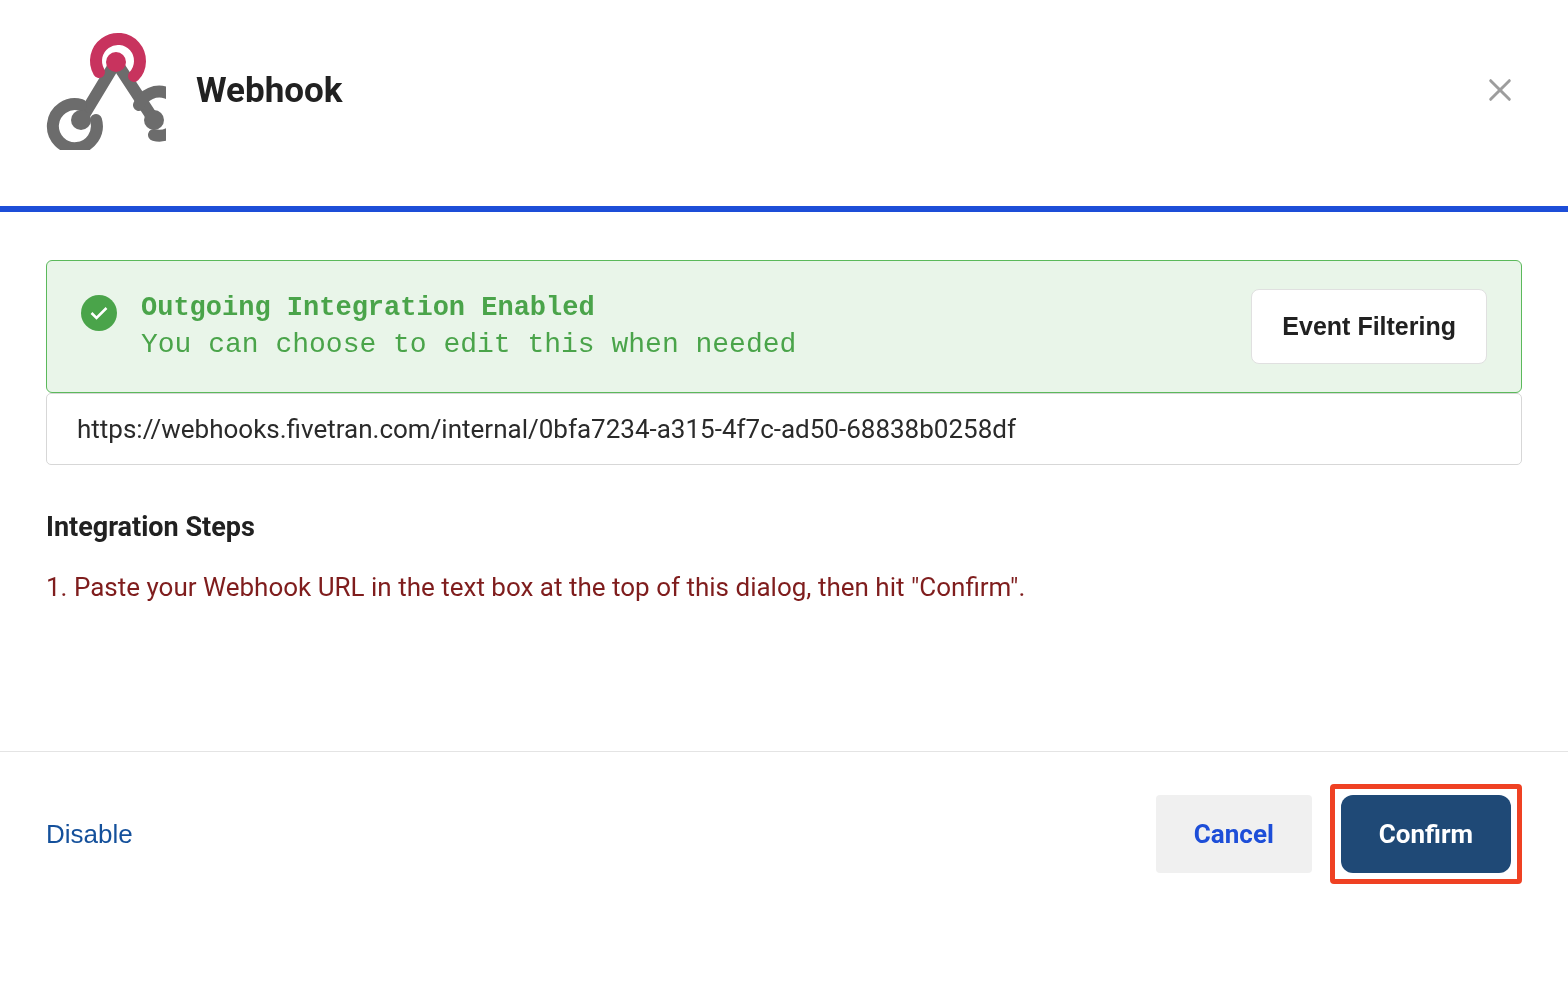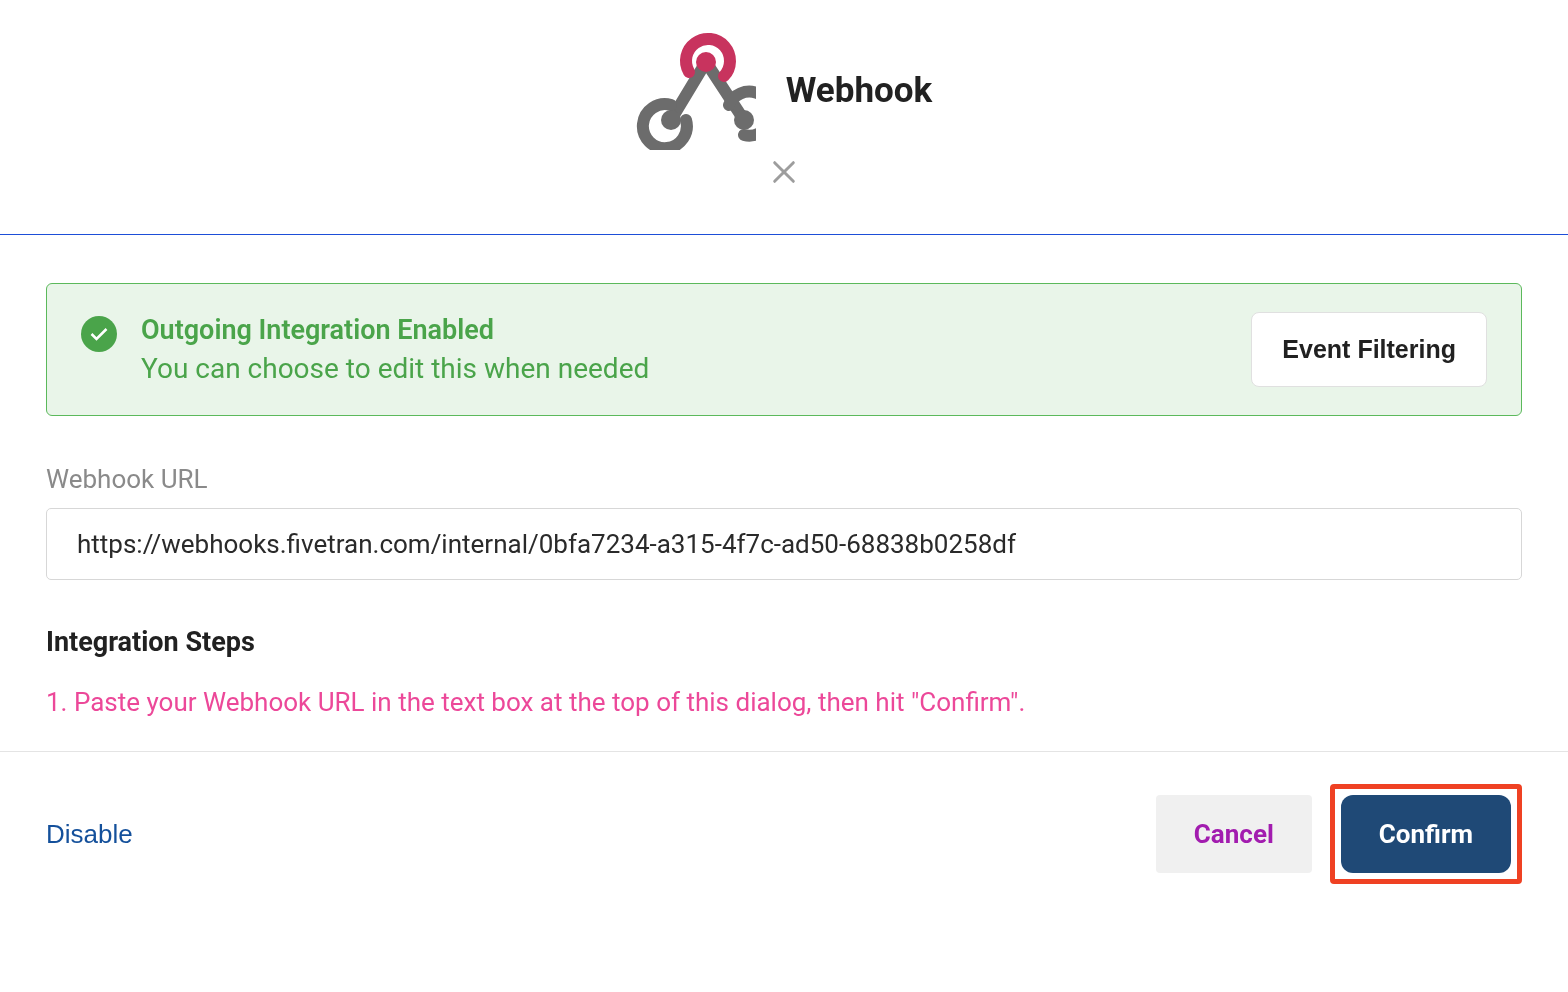--- a/index.html
+++ b/index.html
@@ -12,23 +12,22 @@
   background: #fff;
   color: #212121;
   width: 1568px;
   height: 992px;
   position: relative;
 }
 .topbar {
   display: flex;
   align-items: center;
   justify-content: space-between;
-  padding: 30px 46px 40px 46px;
-  border-bottom: 1px solid #1d4ed8;
-  flex-direction: column;
+  padding: 30px 46px 56px 46px;
+  border-bottom: 6px solid #1d4ed8;
 }
 .topbar-left {
   display: flex;
   align-items: center;
   gap: 30px;
 }
 .webhook-icon svg {
   width: 120px;
   height: 120px;
   display: block;
@@ -59,20 +58,21 @@
   border-radius: 6px;
   padding: 28px 34px;
   display: flex;
   align-items: center;
   justify-content: space-between;
 }
 .alert-left {
   display: flex;
   align-items: flex-start;
   gap: 24px;
+  font-family: Liberation Mono, monospace;
 }
 .check-icon {
   width: 36px;
   height: 36px;
   border-radius: 50%;
   background: #4aa44a;
   display: flex;
   align-items: center;
   justify-content: center;
   flex-shrink: 0;
@@ -125,21 +125,21 @@
 }
 .steps-heading {
   font-size: 27px;
   font-weight: 700;
   color: #212121;
   margin-top: 46px;
   margin-bottom: 25px;
 }
 .step-text {
   font-size: 26px;
-  color: #ec4899;
+  color: #7f1d1d;
   line-height: 1.5;
   margin-top: 13px;
 }
 .footer {
   position: absolute;
   left: 0;
   right: 0;
   bottom: 108px;
   border-top: 1px solid #e4e4e4;
   padding: 32px 46px 0 46px;
@@ -160,21 +160,21 @@
   display: flex;
   align-items: center;
   gap: 18px;
 }
 .cancel-btn {
   background: #f0f0f0;
   border: none;
   border-radius: 4px;
   font-size: 26px;
   font-weight: 700;
-  color: #a21caf;
+  color: #1d4ed8;
   padding: 24px 38px;
   cursor: pointer;
   font-family: inherit;
 }
 .confirm-wrap {
   border: 5px solid #ef4123;
   padding: 6px;
   border-radius: 4px;
 }
 .confirm-btn {
@@ -231,21 +231,20 @@
           </svg>
       </span>
       <div>
         <div class="alert-title">Outgoing Integration Enabled</div>
         <div class="alert-sub">You can choose to edit this when needed</div>
       </div>
     </div>
     <button class="event-filtering-btn">Event Filtering</button>
   </div>
 
-  <div class="url-label">Webhook URL</div>
   <input class="url-input" type="text" value="https://webhooks.fivetran.com/internal/0bfa7234-a315-4f7c-ad50-68838b0258df" style="">
 
   <h2 class="steps-heading">Integration Steps</h2>
   <p class="step-text">1. Paste your Webhook URL in the text box at the top of this dialog, then hit "Confirm".</p>
 
 </div>
 
 <div class="footer">
   <button class="disable-link">Disable</button>
   <div class="footer-right">

